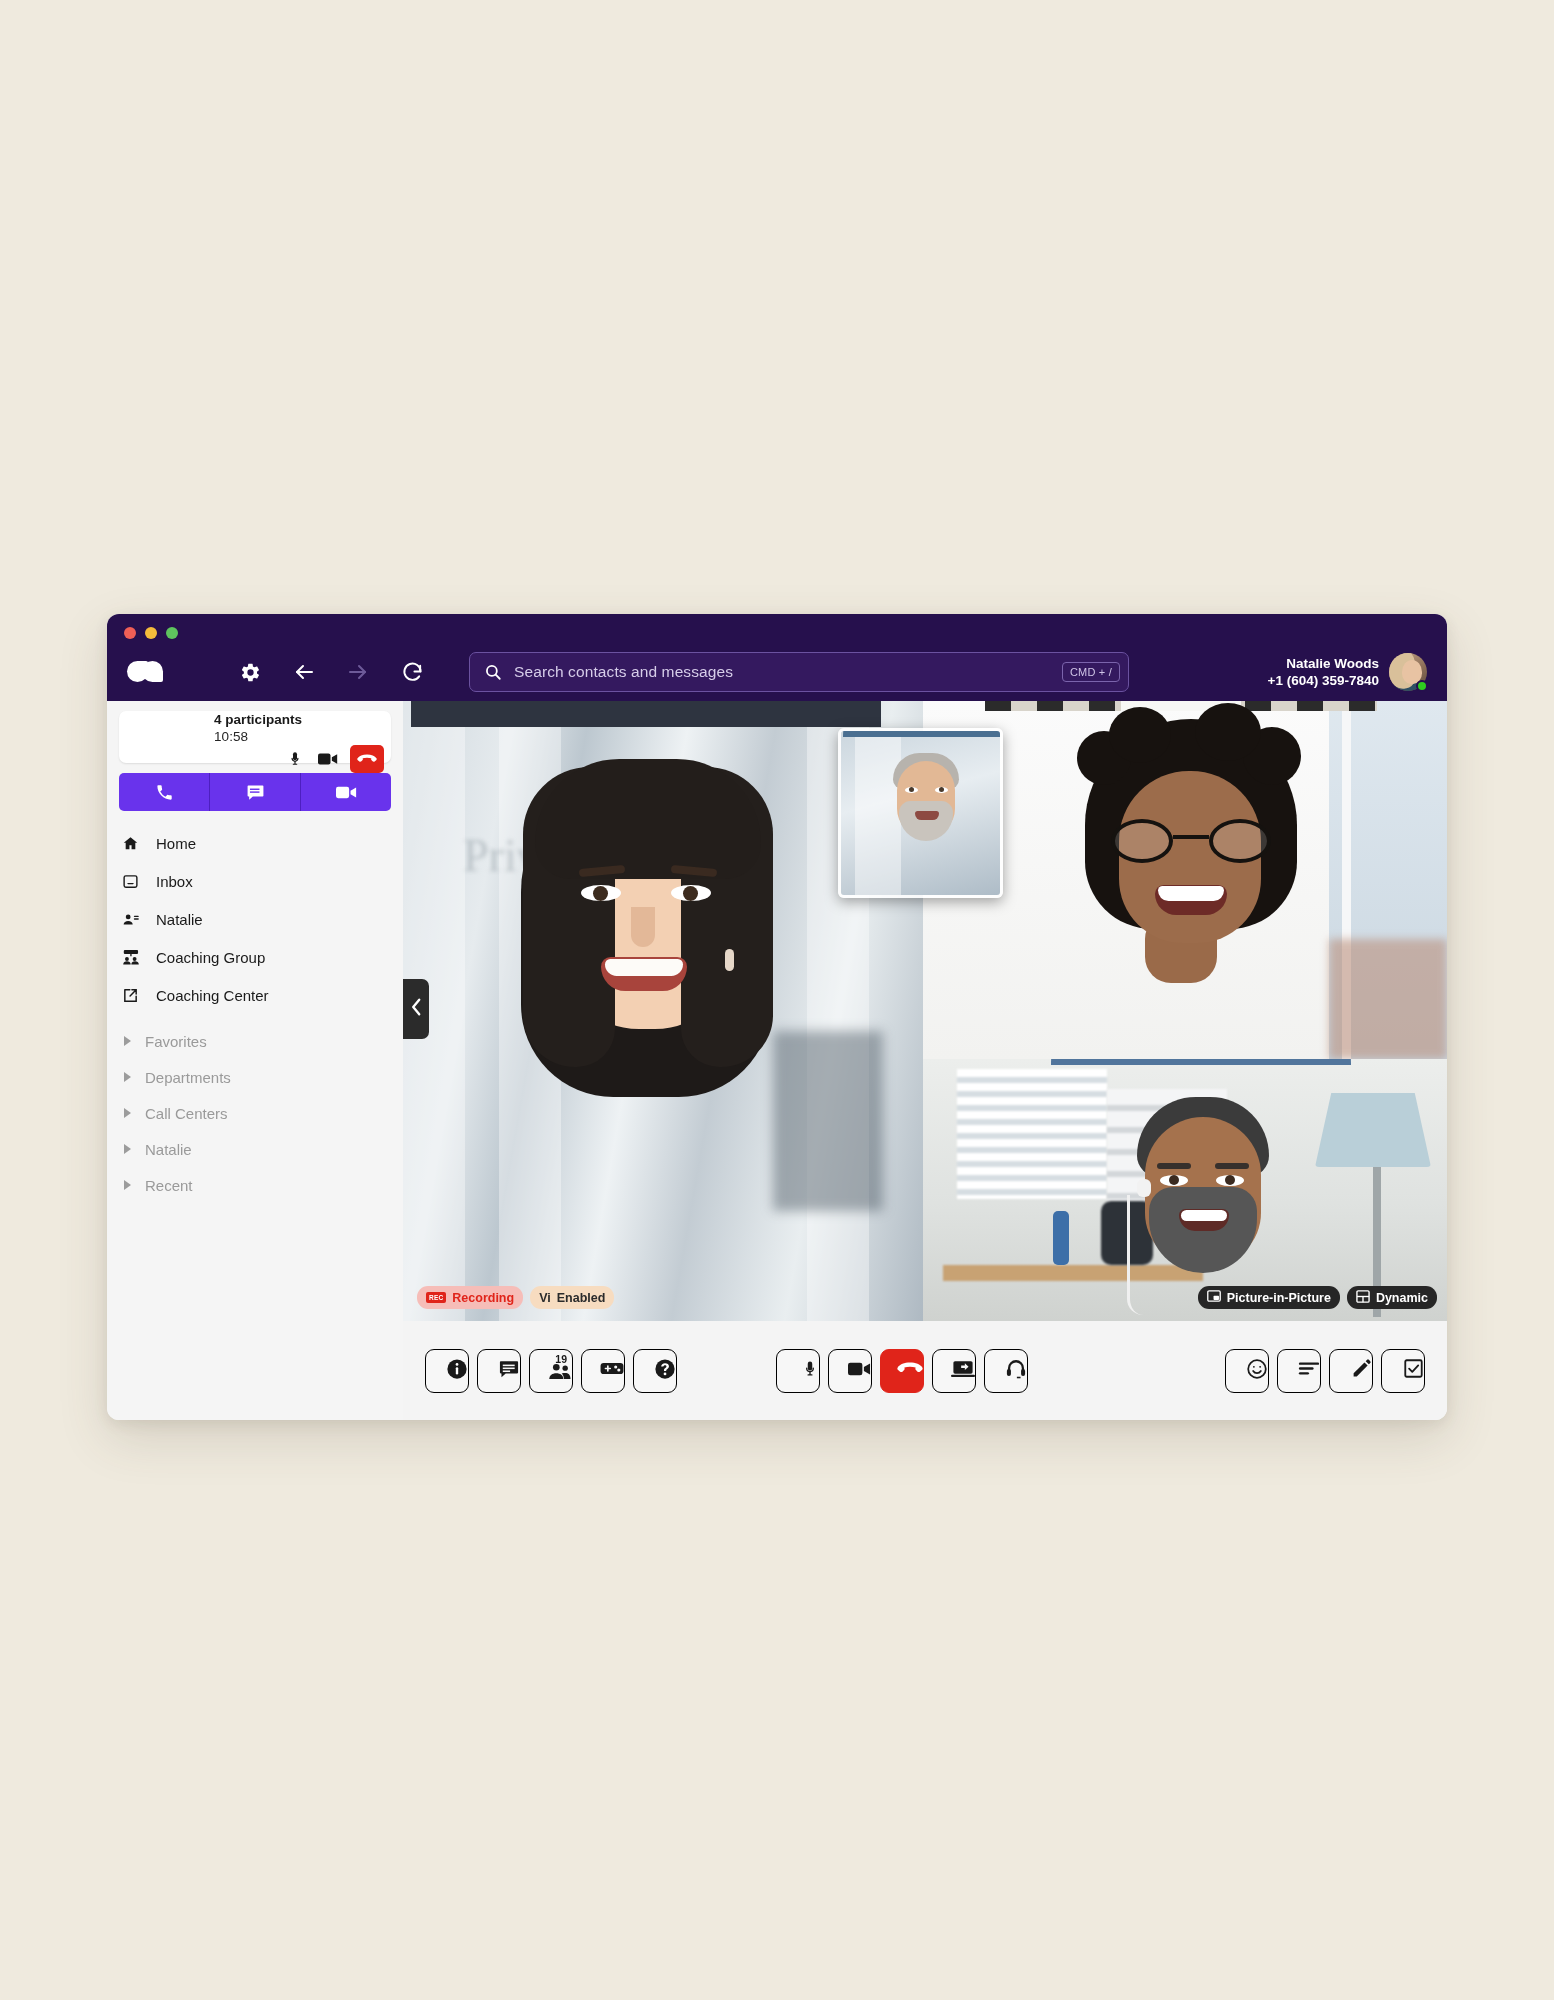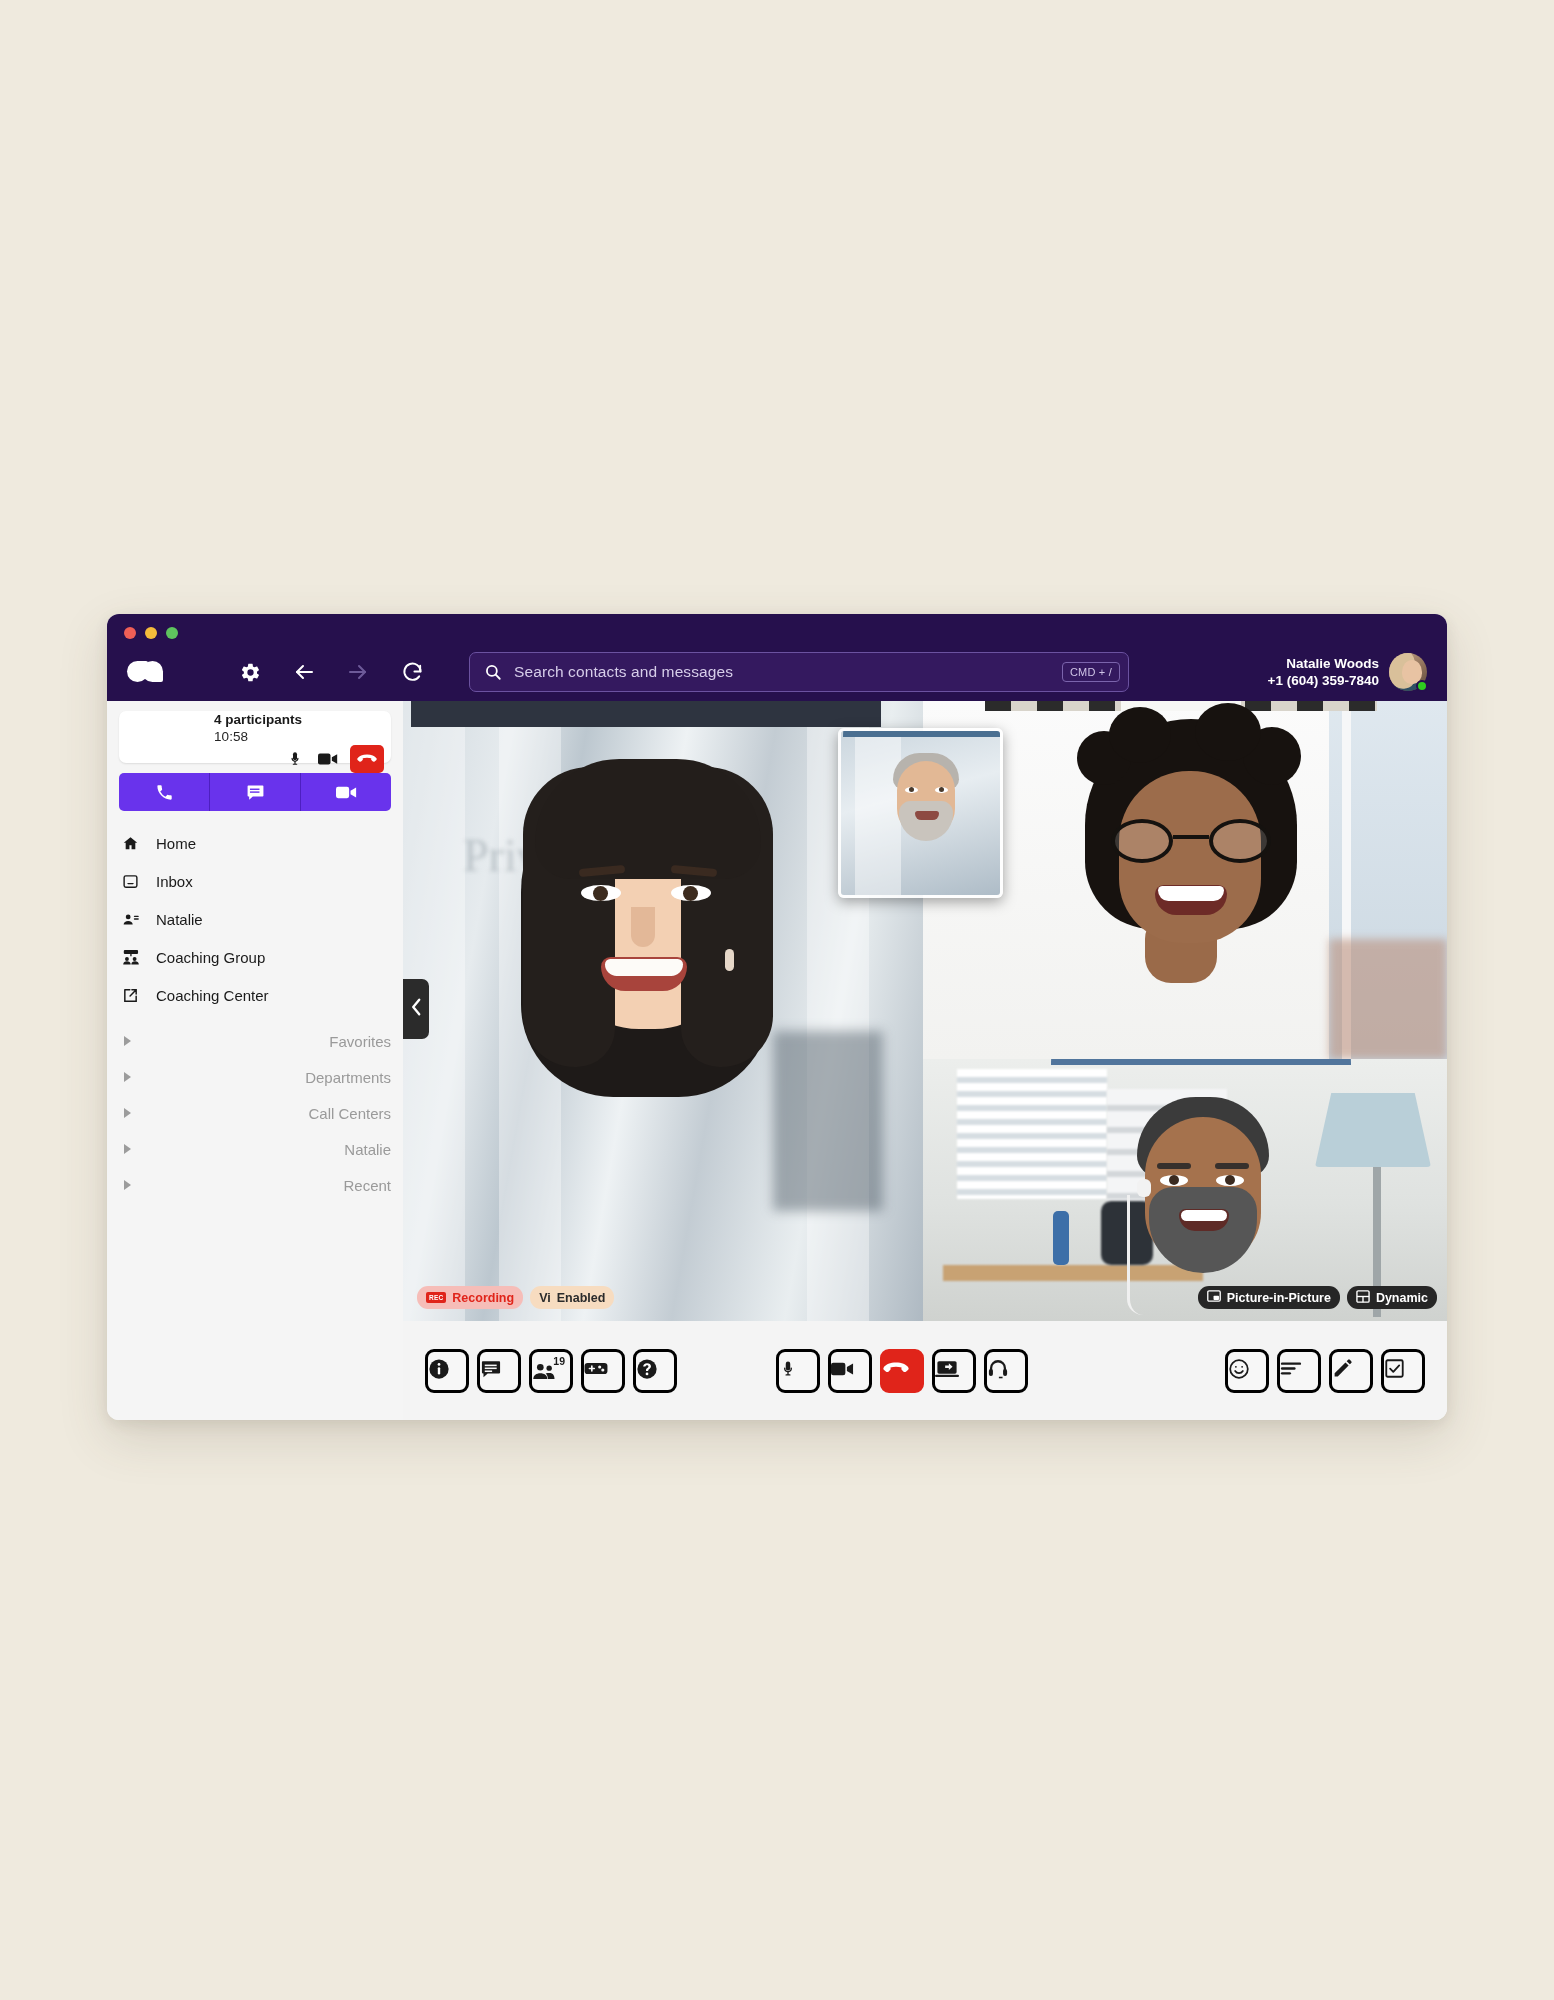--- a/index.html
+++ b/index.html
@@ -222,21 +222,20 @@
   .nav-item .ni-icon { width: 24px; flex: none; display: flex; align-items: center; justify-content: flex-start; }
   .nav-item .ni-label { font-size: 15px; color: #1a1a1a; margin-left: 10px; }
 
   .section-list { margin-top: 20px; }
   .section-item {
     display: flex; align-items: center;
     height: 24px;
     margin-bottom: 12px;
     cursor: pointer;
     padding-left: 3px;
-    justify-content: space-between;
   }
   .caret {
     width: 0; height: 0; flex: none;
     border-left: 7px solid #9c9c9c;
     border-top: 5px solid transparent;
     border-bottom: 5px solid transparent;
     margin-left: 2px;
   }
   .section-item .sec-label { font-size: 15px; color: #9a9a9a; margin-left: 14px; }
 
@@ -501,22 +500,22 @@
     align-items: center;
     padding: 0 22px;
   }
   .tgroup { display: flex; gap: 8px; }
   .tgroup.center { margin: 0 auto; }
   .tgroup.right { margin-left: auto; }
   .tbtn {
     width: 44px; height: 44px;
     border-radius: 9px;
     background: #f7f7f7;
-    border: 3px solid #000000;
-    display: flex; align-items: center; justify-content: flex-start;
+    border: 1px solid #000000;
+    display: flex; align-items: center; justify-content: flex-end;
     position: relative;
     cursor: pointer;
   }
   .tbtn.danger { background: #e0241a; border-color: #e0241a; }
   .tbadge {
     position: absolute;
     top: 3px; right: 5px;
     font-size: 10.5px; font-weight: bold; color: #1a1a1a;
   }
 </style>

